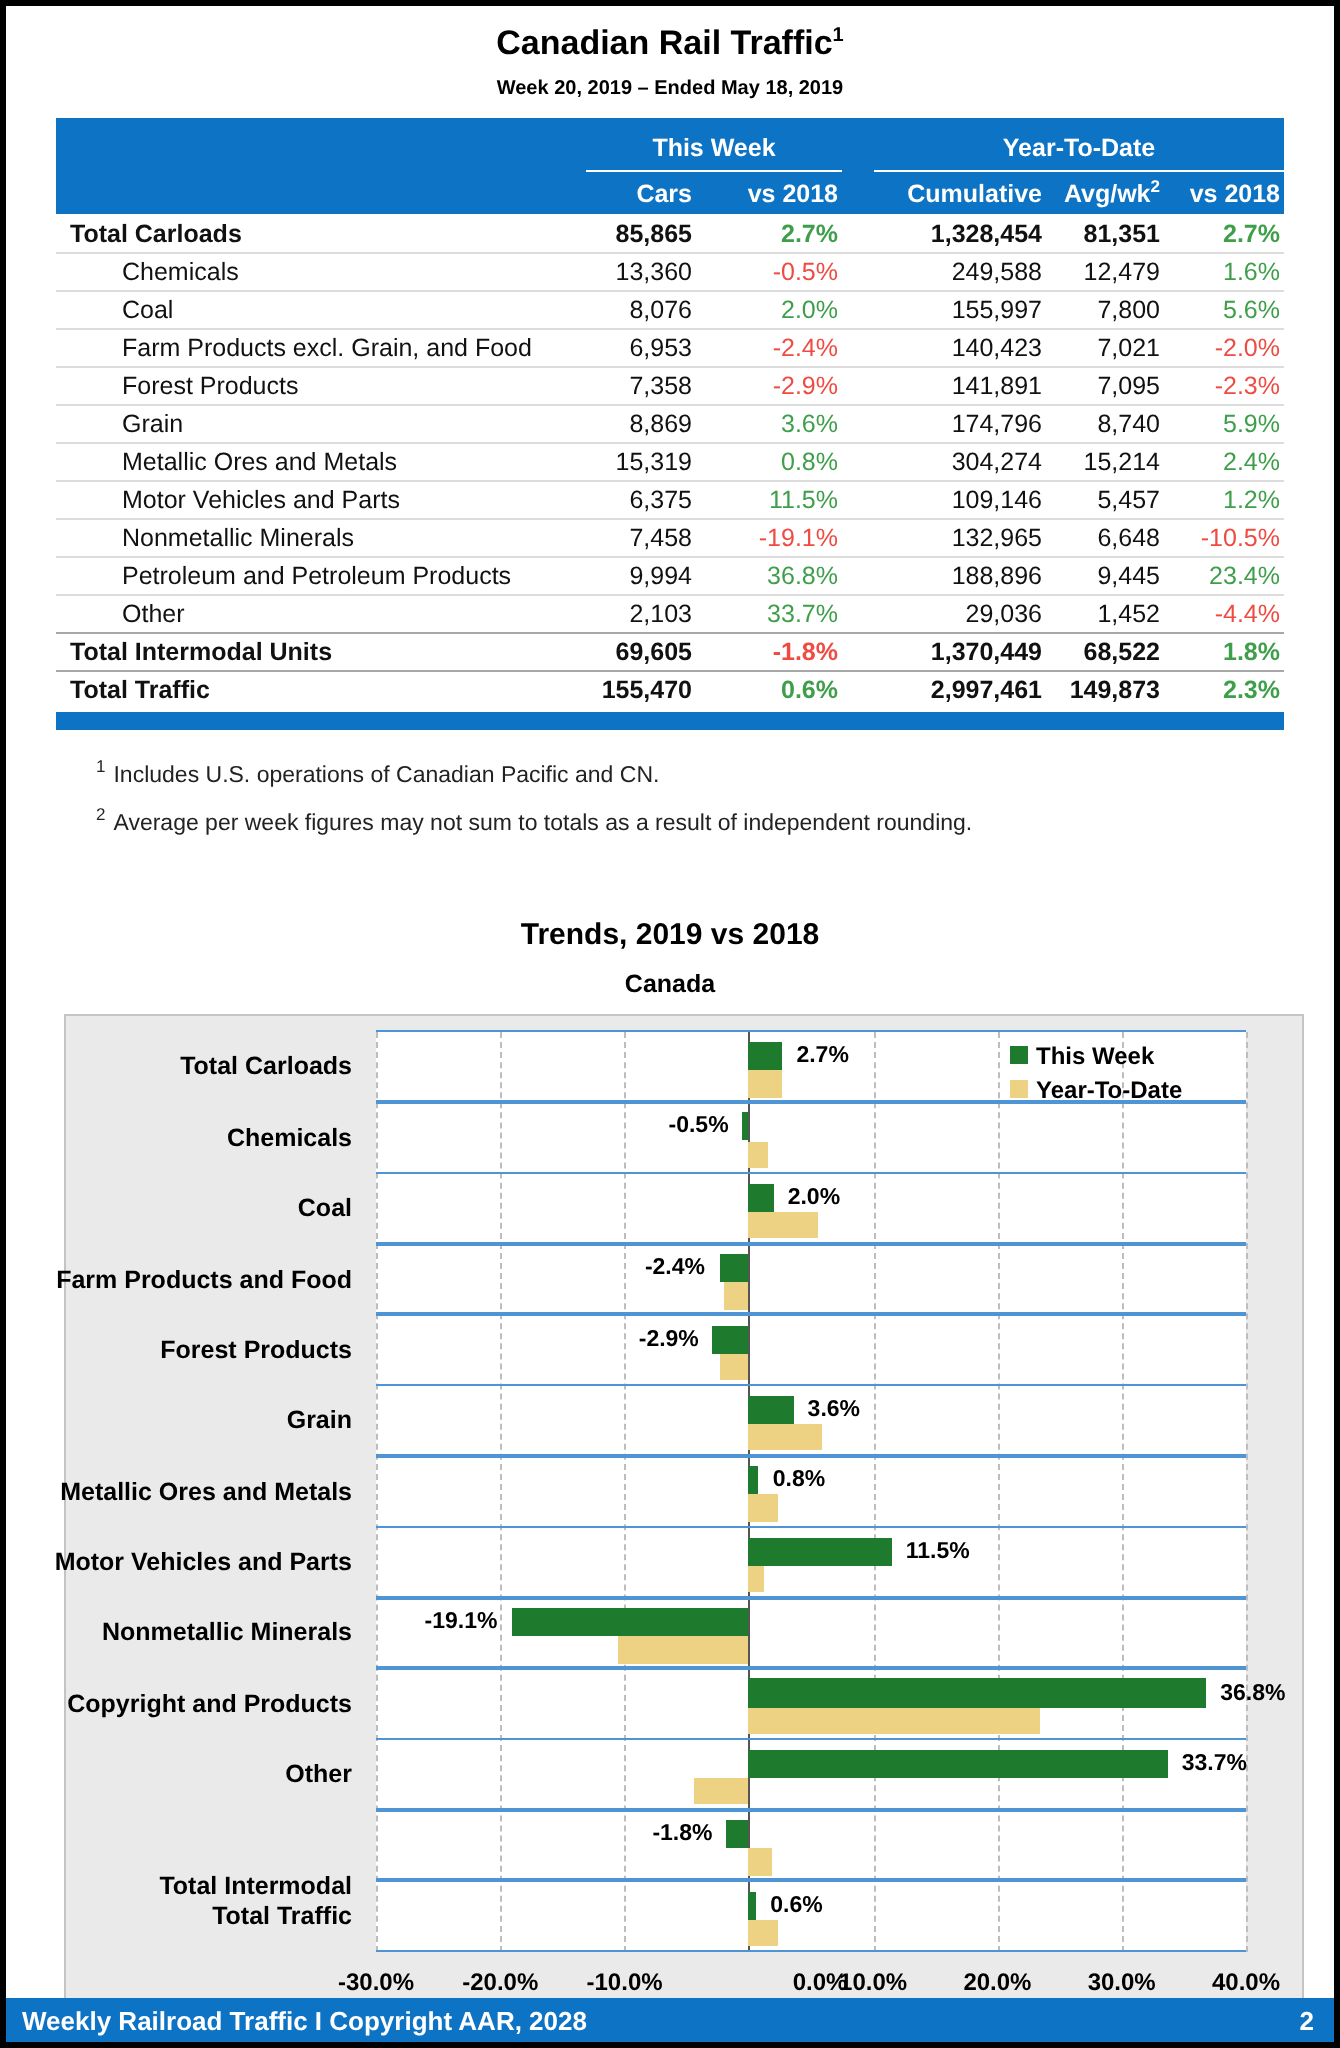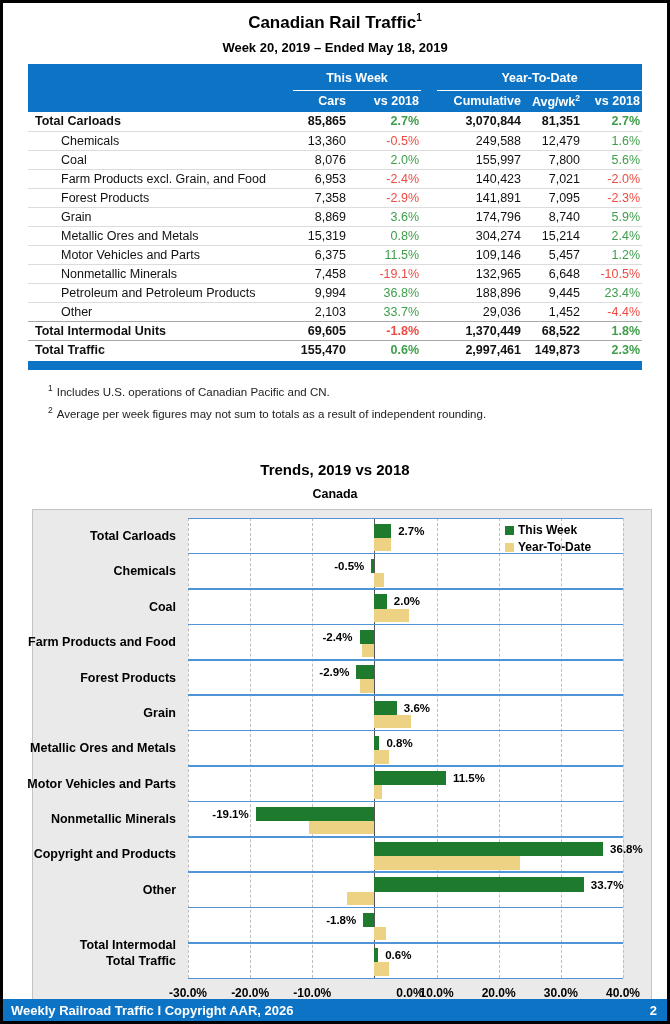--- a/index.html
+++ b/index.html
@@ -15,21 +15,21 @@
   body{
     width:670px;height:1024px;position:relative;overflow:hidden;
     font-family:"Liberation Sans","DejaVu Sans",sans-serif;color:#111;
   }
   .page{
     position:absolute;inset:0;border:3px solid #000;background:#fff;
   }
   
   .doc-title{margin-top:9px;text-align:center;font-size:17px;font-weight:bold;color:#000;}
   .doc-title sup{font-size:10px;}
-  .doc-subtitle{margin-top:7px;text-align:center;font-size:13px;font-weight:bold;color:#000;}
+  .doc-subtitle{margin-top:7px;text-align:center;font-size:10px;font-weight:bold;color:#000;}
   
   .rail-table{margin:9px 25px 0 25px;width:614px;font-size:12.5px;}
   .thead{background:var(--header-blue);color:#fff;padding-top:3px;}
   .grid-row{display:grid;grid-template-columns:1fr 55px 73px 102px 59px 60px;align-items:center;}
   .group-row{height:24px;}
   .group-cell{font-weight:bold;text-align:center;align-self:stretch;display:flex;align-items:center;justify-content:center;border-bottom:1.5px solid #fff;}
   .group-tw{grid-column:2/4;}
   .group-ytd{grid-column:4/7;margin-left:16px;}
   .col-row{height:21px;}
   .col-cell{font-weight:bold;text-align:right;padding-right:2px;}
@@ -96,21 +96,21 @@
         <div class="col-cell">Cumulative</div>
         <div class="col-cell"><span>Avg/wk</span><sup>2</sup></div>
         <div class="col-cell">vs 2018</div>
       </div>
     </div>
     <div class="tbody" id="table-body">
         <div class="grid-row bold-row">
           <div class="c-label">Total Carloads</div>
           <div class="c-num">85,865</div>
           <div class="c-num pct pos">2.7%</div>
-          <div class="c-num">3,070,844</div>
+          <div class="c-num">1,328,454</div>
           <div class="c-num">81,351</div>
           <div class="c-num pct pos">2.7%</div>
         </div>
         <div class="grid-row">
           <div class="c-label indent">Chemicals</div>
           <div class="c-num">13,360</div>
           <div class="c-num pct neg">-0.5%</div>
           <div class="c-num">249,588</div>
           <div class="c-num">12,479</div>
           <div class="c-num pct pos">1.6%</div>
@@ -305,17 +305,17 @@
           <span>This Week</span>
         </div>
         <div class="legend-item">
           <div class="legend-swatch" style="background: rgb(238, 210, 132);"></div>
           <span>Year-To-Date</span>
         </div>
       </div>
     </div>
 
   <div class="footer-bar">
-    <span>Weekly Railroad Traffic I Copyright AAR, 2026</span>
+    <span>Weekly Railroad Traffic I Copyright AAR, 2028</span>
     <span>2</span>
   </div>
 
 </div>
 
 </body></html>

